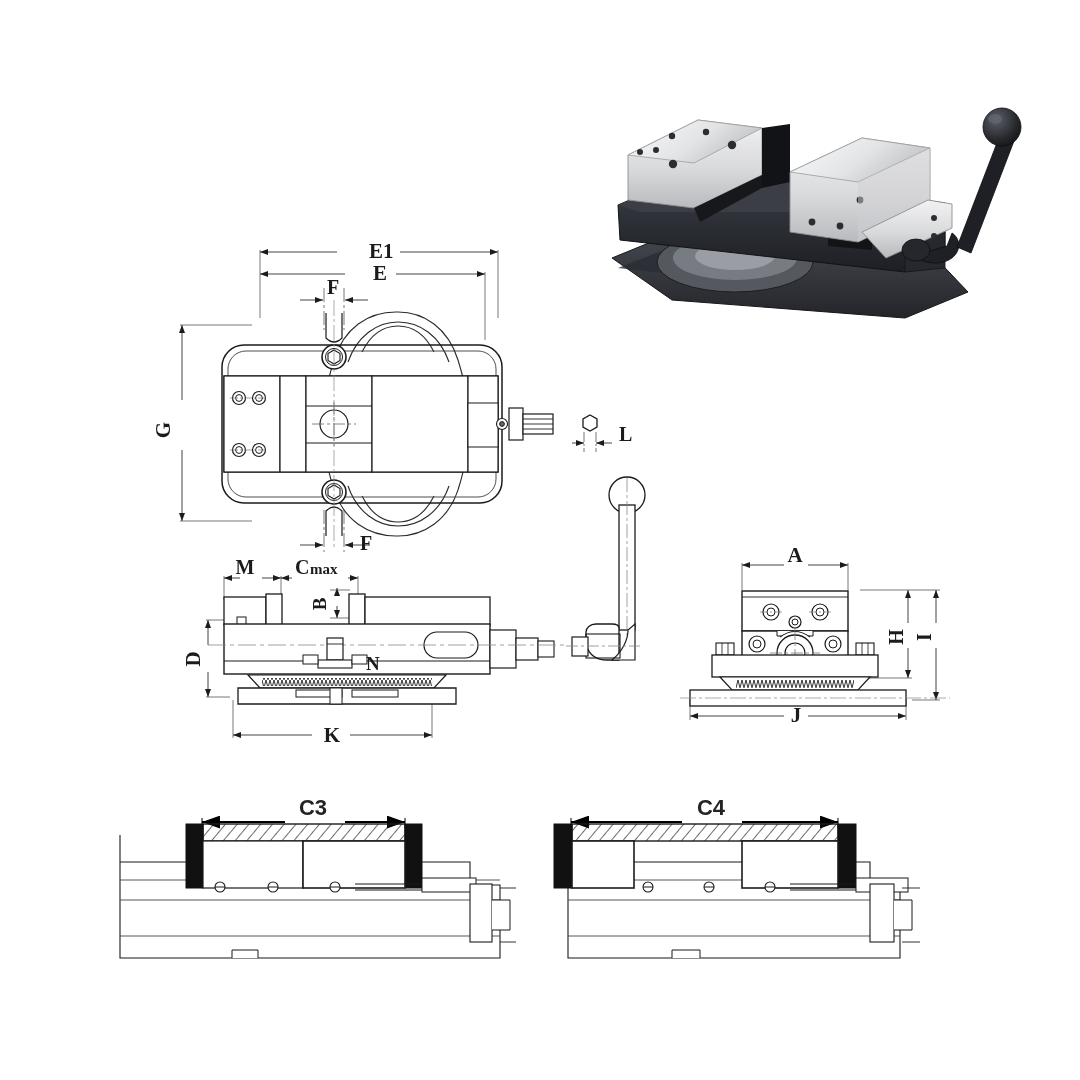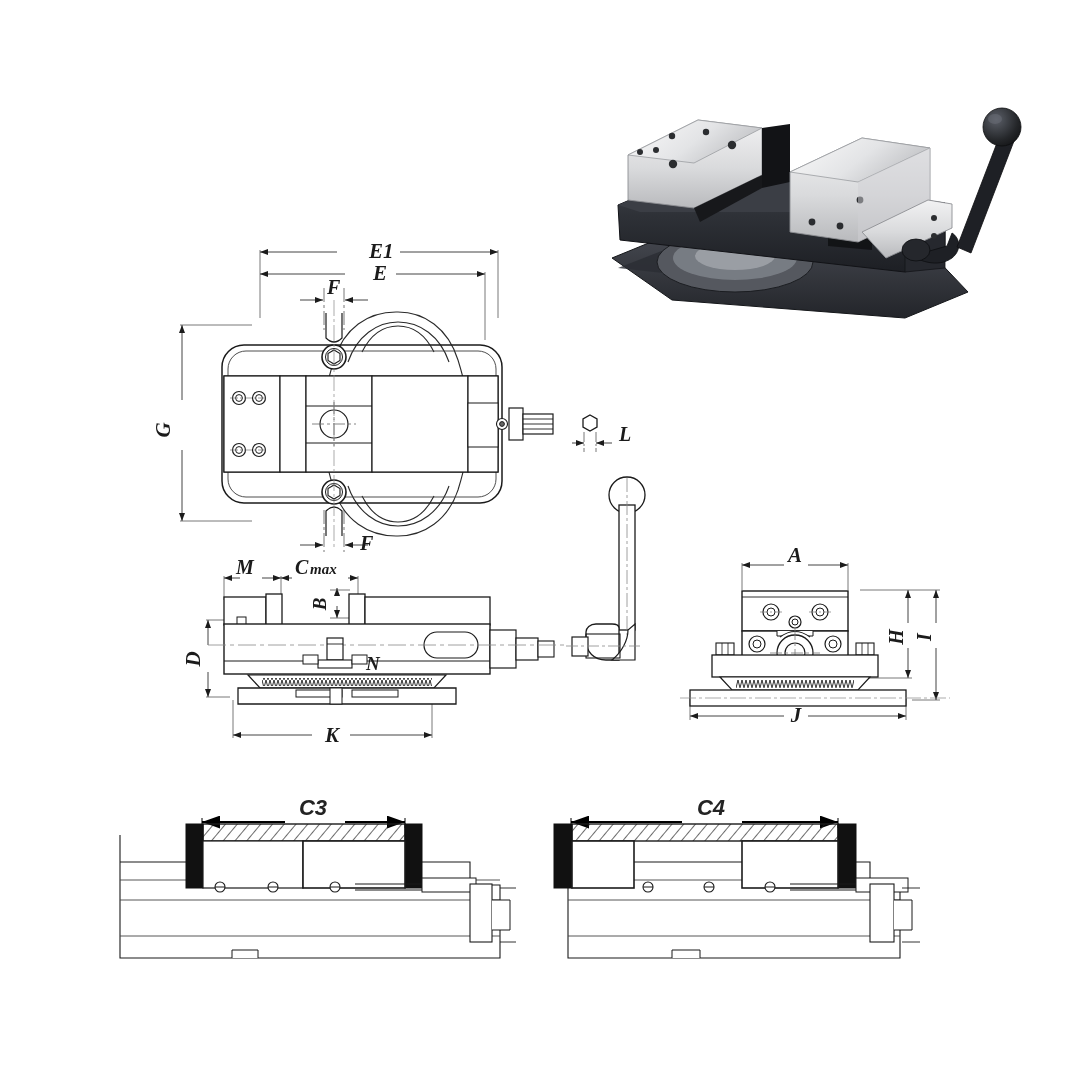--- a/index.html
+++ b/index.html
@@ -1,18 +1,18 @@
 <!DOCTYPE html>
 <html><head>
 <meta charset="utf-8">
 <style>
   html,body{margin:0;padding:0;background:#ffffff;}
   body{width:1080px;height:1080px;position:relative;overflow:hidden;
        font-family:"Liberation Serif", serif;}
-  #stage{position:absolute;left:0;top:0;width:1080px;height:788px;font-style:italic;}
+  #stage{position:absolute;left:0;top:0;width:1080px;height:788px;}
   svg{position:absolute;left:0;top:0;}
   .lbl{font-family:"Liberation Serif", serif;font-weight:bold;fill:#1b1b1b;}
   .lbl-sm{font-family:"Liberation Serif", serif;font-weight:bold;fill:#1b1b1b;}
   .c-lbl{font-family:"Liberation Sans", sans-serif;font-weight:bold;fill:#232323;}
 </style>
 </head>
 <body>
 
 <div id="stage">
 

